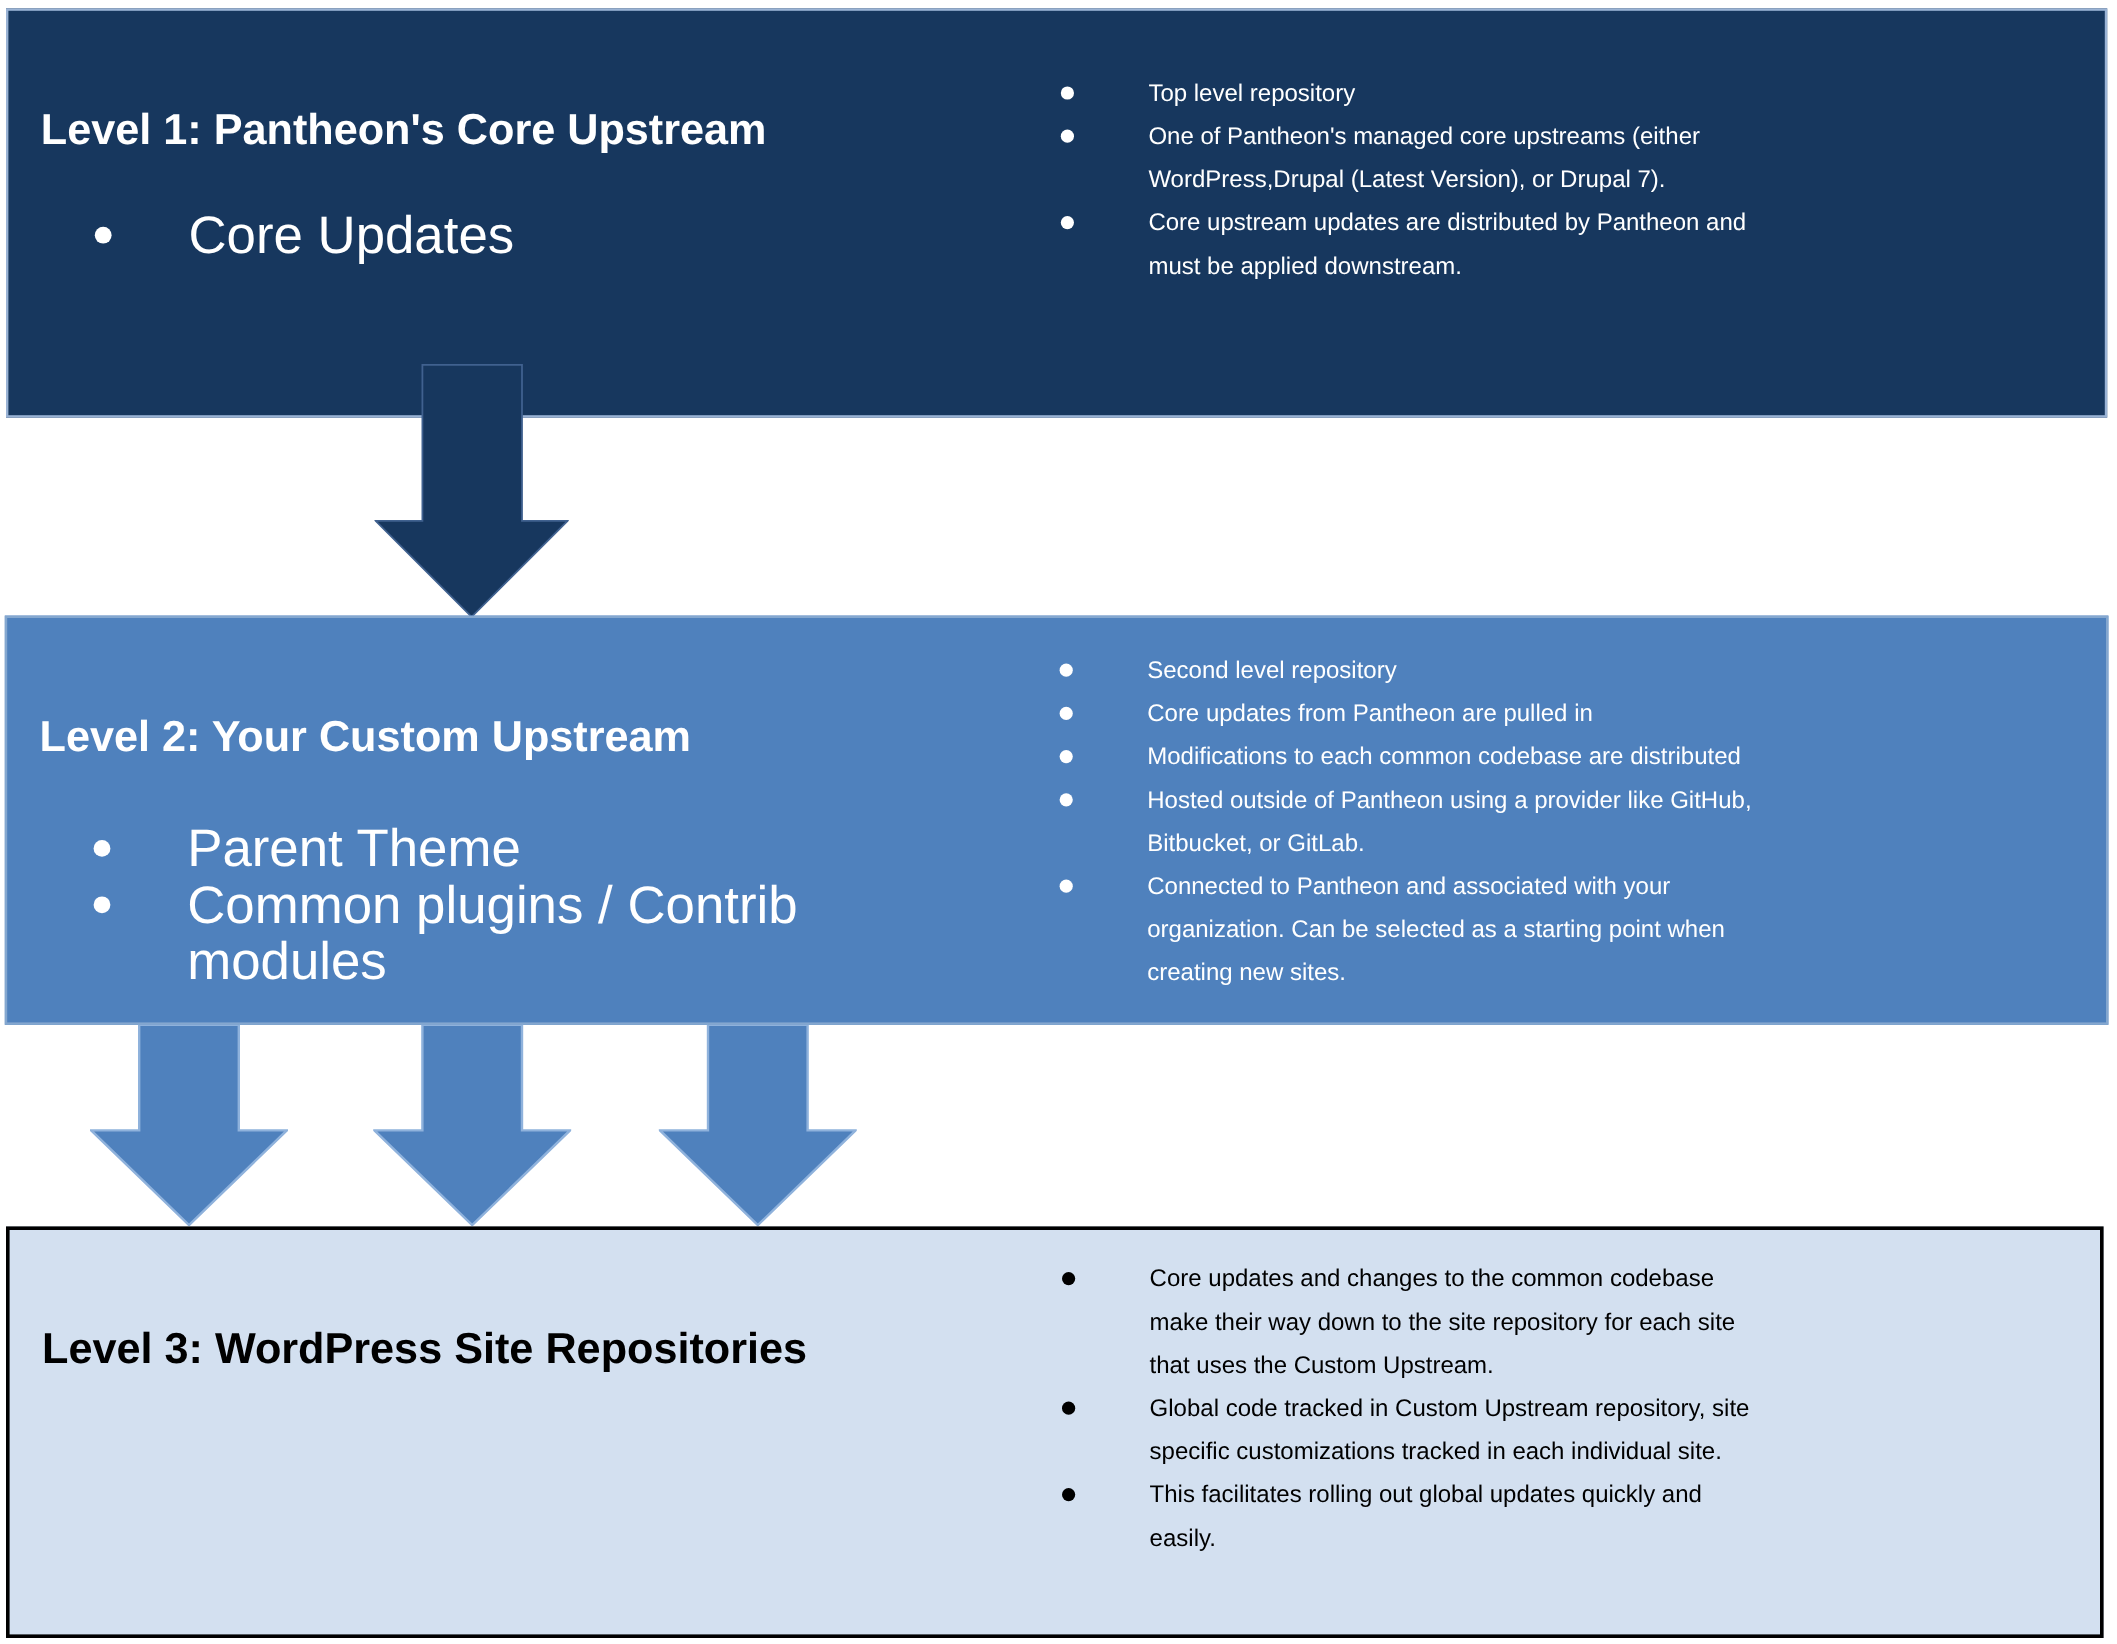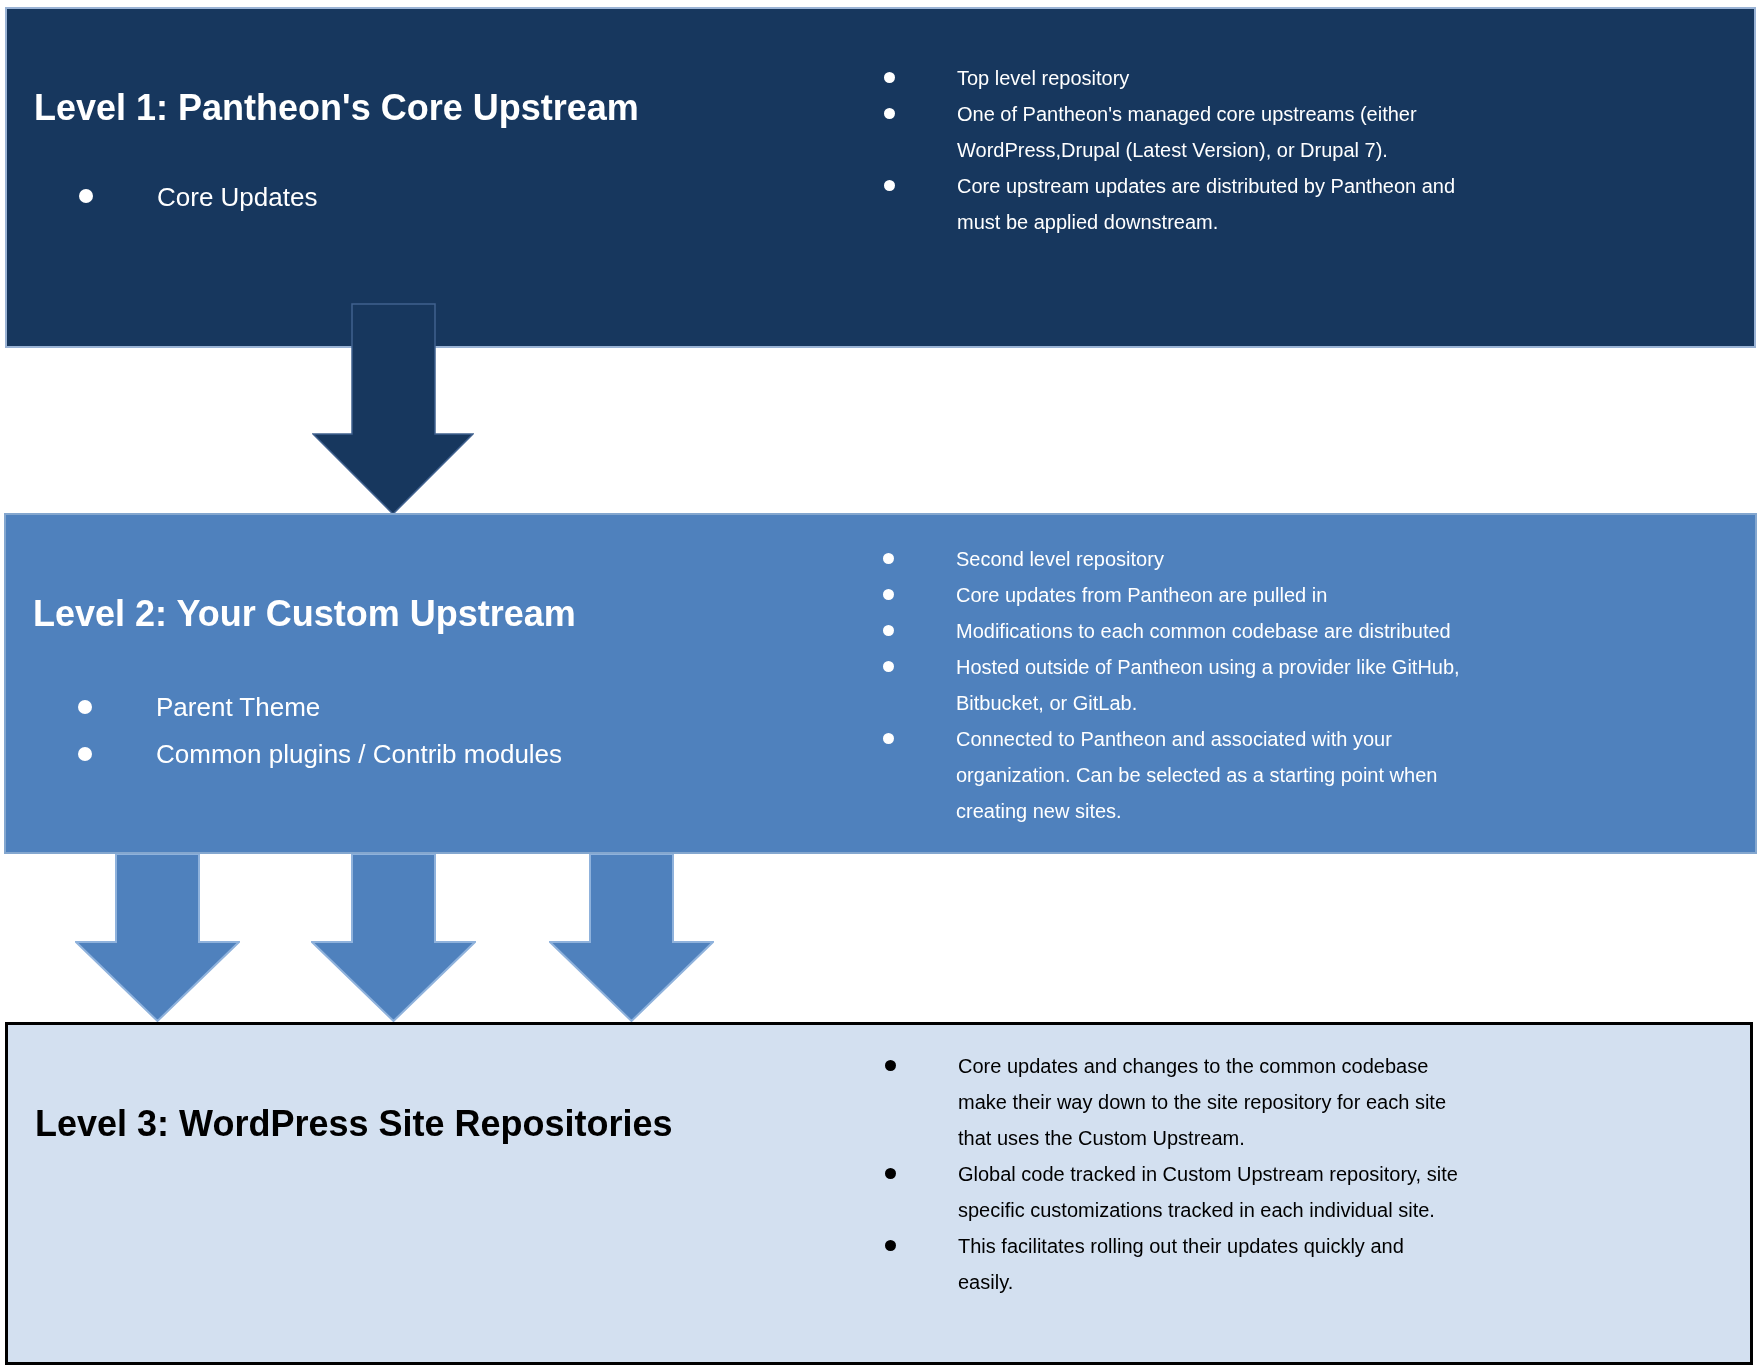--- a/index.html
+++ b/index.html
@@ -36,21 +36,21 @@
     white-space:nowrap;
   }
   .blist{position:absolute; list-style:none; margin:0; padding:0;}
   .blist li{position:relative; padding-left:78px;}
   .dot{
     position:absolute; left:0; border-radius:50%;
     background:currentColor; display:block;
   }
   .txt{white-space:pre-line; display:block;}
 
-  .left-list{left:72px; width:700px; font-size:26px;}
+  .left-list{left:72px; width:700px; font-size:44px;}
   .left-list li{line-height:47px;}
   .left-list .dot{width:14px;height:14px;top:16px;}
   .box-l1 .left-list{top:164px;}
   .box-l1 .left-list li{line-height:48px;}
   .box-l2 .left-list{top:169px;}
   .box-l3 .left-list{top:169px;}
   .box-l3 .left-list li{line-height:45px;}
 
   .right-list{left:877px; width:860px; font-size:20px;}
   .right-list li{line-height:36px; padding-left:73px;}
@@ -164,19 +164,19 @@
 make their way down to the site repository for each site
 that uses the Custom Upstream.</span>
       </li>
       <li>
         <span class="dot"></span>
         <span class="txt">Global code tracked in Custom Upstream repository, site
 specific customizations tracked in each individual site.</span>
       </li>
       <li>
         <span class="dot"></span>
-        <span class="txt">This facilitates rolling out their updates quickly and
+        <span class="txt">This facilitates rolling out global updates quickly and
 easily.</span>
       </li>
     </ul>
   </div>
 
 </div>
 
 </body></html>

